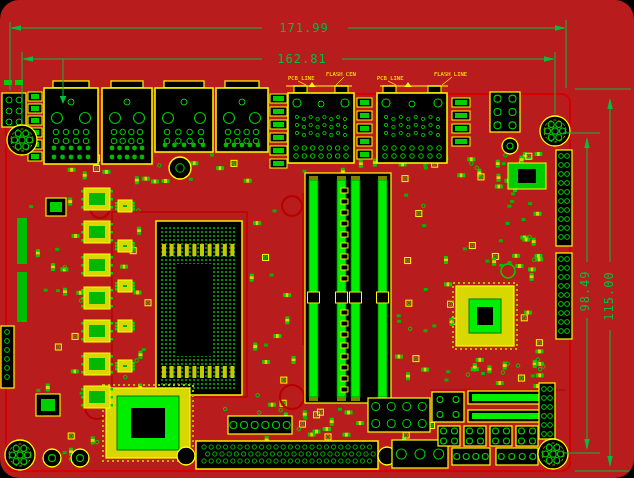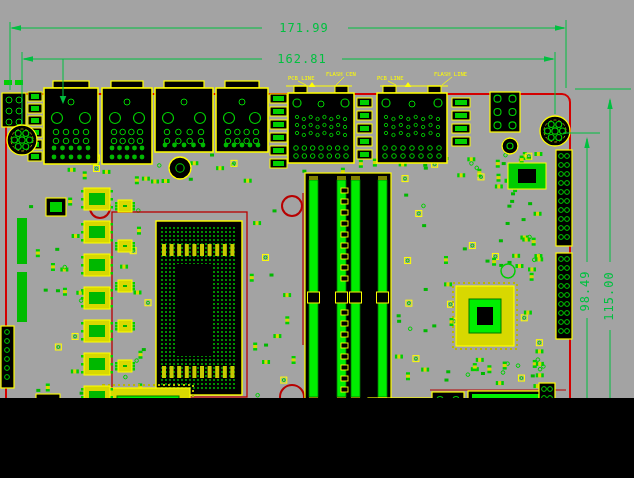--- a/index.html
+++ b/index.html
@@ -1,17 +1,17 @@
 <!DOCTYPE html>
 <html><head>
 <meta charset="utf-8">
 <style>
   html,body{margin:0;padding:0;background:#000;}
-  .screen{position:relative;width:634px;height:398px;background:#a3a3a3;overflow:hidden;
-          font-family:"DejaVu Sans Mono","Liberation Mono",monospace;}
+  .screen{position:relative;width:634px;height:478px;background:#b91c1c;overflow:hidden;
+          font-family:"DejaVu Sans Mono","Liberation Mono",monospace;border-radius:19px;}
   svg{position:absolute;left:0;top:0;}
   text{user-select:none;}
   .dimtxt{font-family:"DejaVu Sans Mono","Liberation Mono",monospace;font-size:12px;letter-spacing:1px;}
   .callout{font-family:"DejaVu Sans Mono","Liberation Mono",monospace;font-size:5.5px;letter-spacing:0px;}
 </style>
 </head>
 <body>
 
 <div class="screen">
 <svg width="634" height="478" viewBox="0 0 634 478">

